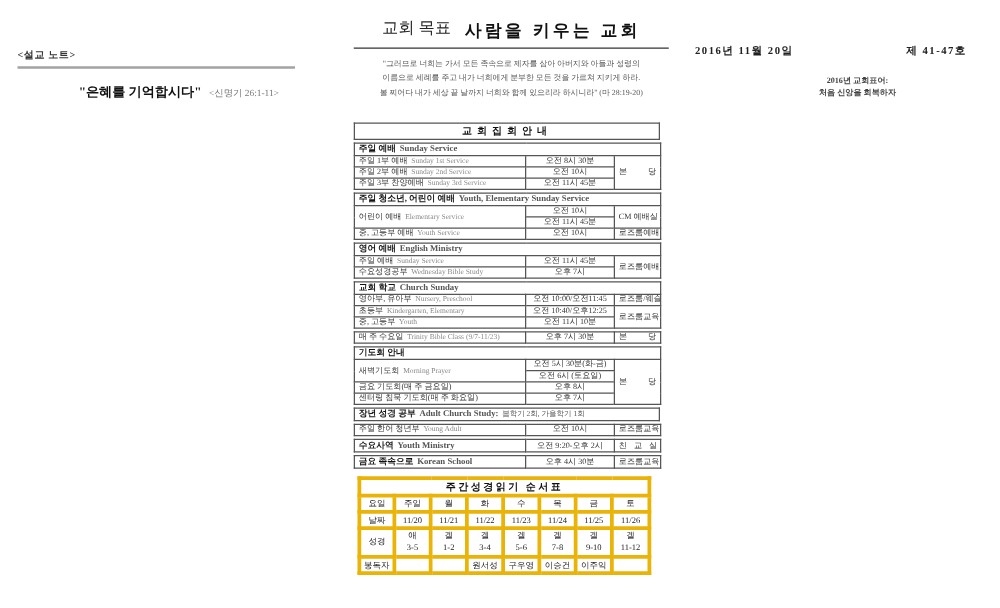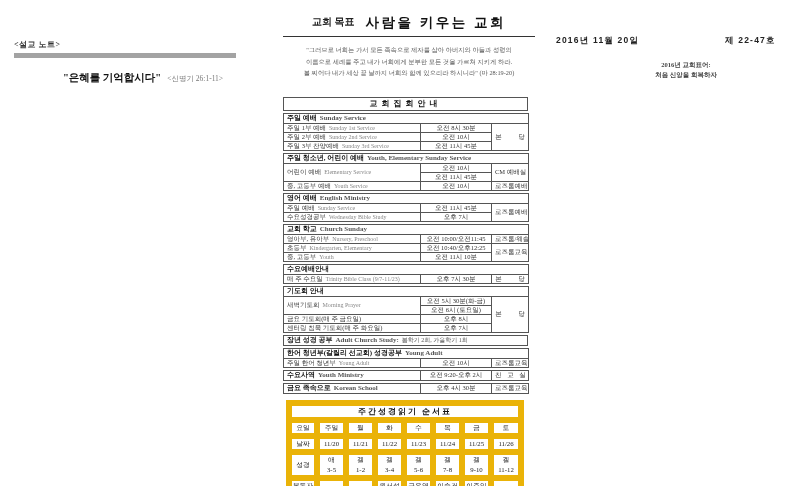--- a/index.html
+++ b/index.html
@@ -1,30 +1,30 @@
 <!DOCTYPE html>
 <html><head>
 <meta charset="utf-8">
 <style>
   * { margin:0; padding:0; box-sizing:border-box; }
   html,body { width:800px; height:486px; background:#ffffff; }
   body { position:relative; font-family:"Liberation Serif","DejaVu Serif",serif; color:#222; overflow:hidden; }
 
   
   .left-page { position:absolute; left:14px; top:33px; width:222px; }
-  .note-line { border-bottom:5px solid #a3a3a3; padding-bottom:2px; }
+  .note-line { border-bottom:2px solid #a3a3a3; padding-bottom:2px; }
   .note-label { font-size:8px; font-weight:bold; letter-spacing:.5px; color:#333; }
   .sermon { margin-top:9px; text-align:center; padding-left:36px; white-space:nowrap; }
   .sermon-title { font-size:10.5px; font-weight:bold; color:#111; }
   .sermon-scripture { font-size:7.5px; color:#777; margin-left:2px; }
 
   
   .center-page { position:absolute; left:283px; top:13px; width:252px; }
   .goal { text-align:center; white-space:nowrap; }
-  .goal-label { font-size:10px; font-weight:bold; margin-right:7px; vertical-align:2.5px; color:#222; }
+  .goal-label { font-size:13px; font-weight:normal; margin-right:7px; vertical-align:2.5px; color:#222; }
   .goal-title { font-size:13.5px; font-weight:bold; letter-spacing:2.5px; color:#111;
                 font-family:"Liberation Sans","DejaVu Sans",sans-serif; }
   .rule { border-top:1.5px solid #333; margin-top:4px; }
   .verse { margin-top:7px; font-size:6.3px; line-height:1.85; color:#555; text-align:center; }
   .sched { margin-top:18px; width:245px; }
 
   table.sec { border-collapse:collapse; width:245px; margin-top:2px; table-layout:fixed; }
   table.sec td { border:1px solid #555; font-size:6.5px; padding:0 3px; height:9px;
                  line-height:1; color:#333; overflow:hidden; white-space:nowrap; vertical-align:middle; }
   table.sec td.h { font-size:7px; font-weight:bold; color:#111; height:10px; }
@@ -33,29 +33,29 @@
   .en   { color:#888; font-size:6px; margin-left:3px; }
   td.time  { text-align:center; padding:0 1px; }
   td.place { text-align:center; font-size:6px; padding:0; }
   .sp-wide { word-spacing:15px; }
   .sp-mid  { word-spacing:4px; }
   table.title-box td { height:13px; text-align:center; font-weight:bold; font-size:8px;
                        letter-spacing:4px; color:#111; }
 
   
   table.read { border-collapse:collapse; margin-top:6px; margin-left:3px; table-layout:fixed; width:232px; }
-  table.read td { border:6px solid #eab308; font-size:6.8px; text-align:center; height:12px;
+  table.read td { border:3px solid #eab308; font-size:6.8px; text-align:center; height:12px;
                   padding:0; color:#222; overflow:hidden; }
   table.read td.rt { height:14px; font-weight:bold; font-size:8px; letter-spacing:2px; color:#111; }
   table.read tr.bible td { height:19px; line-height:1.45; }
   table.read td.lbl { font-size:6.8px; }
 
   
   .right-date, .issue-no { position:absolute; top:35px; font-size:8.5px; font-weight:bold;
-        letter-spacing:1.2px; color:#222; font-family:Liberation Sans, sans-serif;text-align:right; }
+        letter-spacing:1.2px; color:#222; font-family:Liberation Serif, serif;text-align:right; }
   .right-date { left:556px; } .issue-no { left:725px; }
   .motto { position:absolute; left:627px; top:60px; width:118px; text-align:center;
            font-size:6.5px; font-weight:bold; color:#444; line-height:1.55; }
 </style>
 </head>
 <body>
 
 <div class="left-page">
   <div class="note-line">
     <span class="note-label">&lt;설교 노트&gt;</span>
@@ -193,23 +193,20 @@
     </tbody>
       </table>
 
     <table class="sec">
       <colgroup>
           <col style="width:137px">
           <col style="width:71px">
           <col style="width:37px">
         </colgroup>
       <tbody>
-          <tr>
-            <td class="h" colspan="3">수요예배안내</td>
-          </tr>
       <tr>
         <td><span>매 주 수요일</span><span class="en">Trinity Bible Class (9/7-11/23)</span></td>
         <td class="time">오후 7시 30분</td>
         <td class="place sp-wide">본 당</td>
           </tr>
     </tbody>
       </table>
 
     <table class="sec">
       <colgroup>
@@ -249,24 +246,20 @@
     </tbody>
       </table>
 
     <table class="sec">
       <colgroup>
           <col style="width:137px">
           <col style="width:71px">
           <col style="width:37px">
         </colgroup>
       <tbody>
-          <tr>
-            <td class="h" colspan="3">
-        <span>한어 청년부(갈릴리 선교회) 성경공부</span><span class="hen">Young Adult</span></td>
-          </tr>
       <tr>
         <td><span>주일 한어 청년부</span><span class="en">Young Adult</span></td>
         <td class="time">오전 10시</td>
         <td class="place">로즈룸교육관</td>
           </tr>
     </tbody>
       </table>
 
 
     <table class="sec">
@@ -374,17 +367,17 @@
         <td>이승건</td>
         <td>이주익</td>
         <td></td>
           </tr>
     </tbody>
       </table>
   </div>
 </div>
 
 <div class="right-date">2016년  11월  20일</div>
-<div class="issue-no">제  22-47호</div>
+<div class="issue-no">제  41-47호</div>
 <div class="motto">
   <div>2016년  교회표어:</div>
   <div>처음 신앙을 회복하자</div>
 </div>
 
 </body></html>

